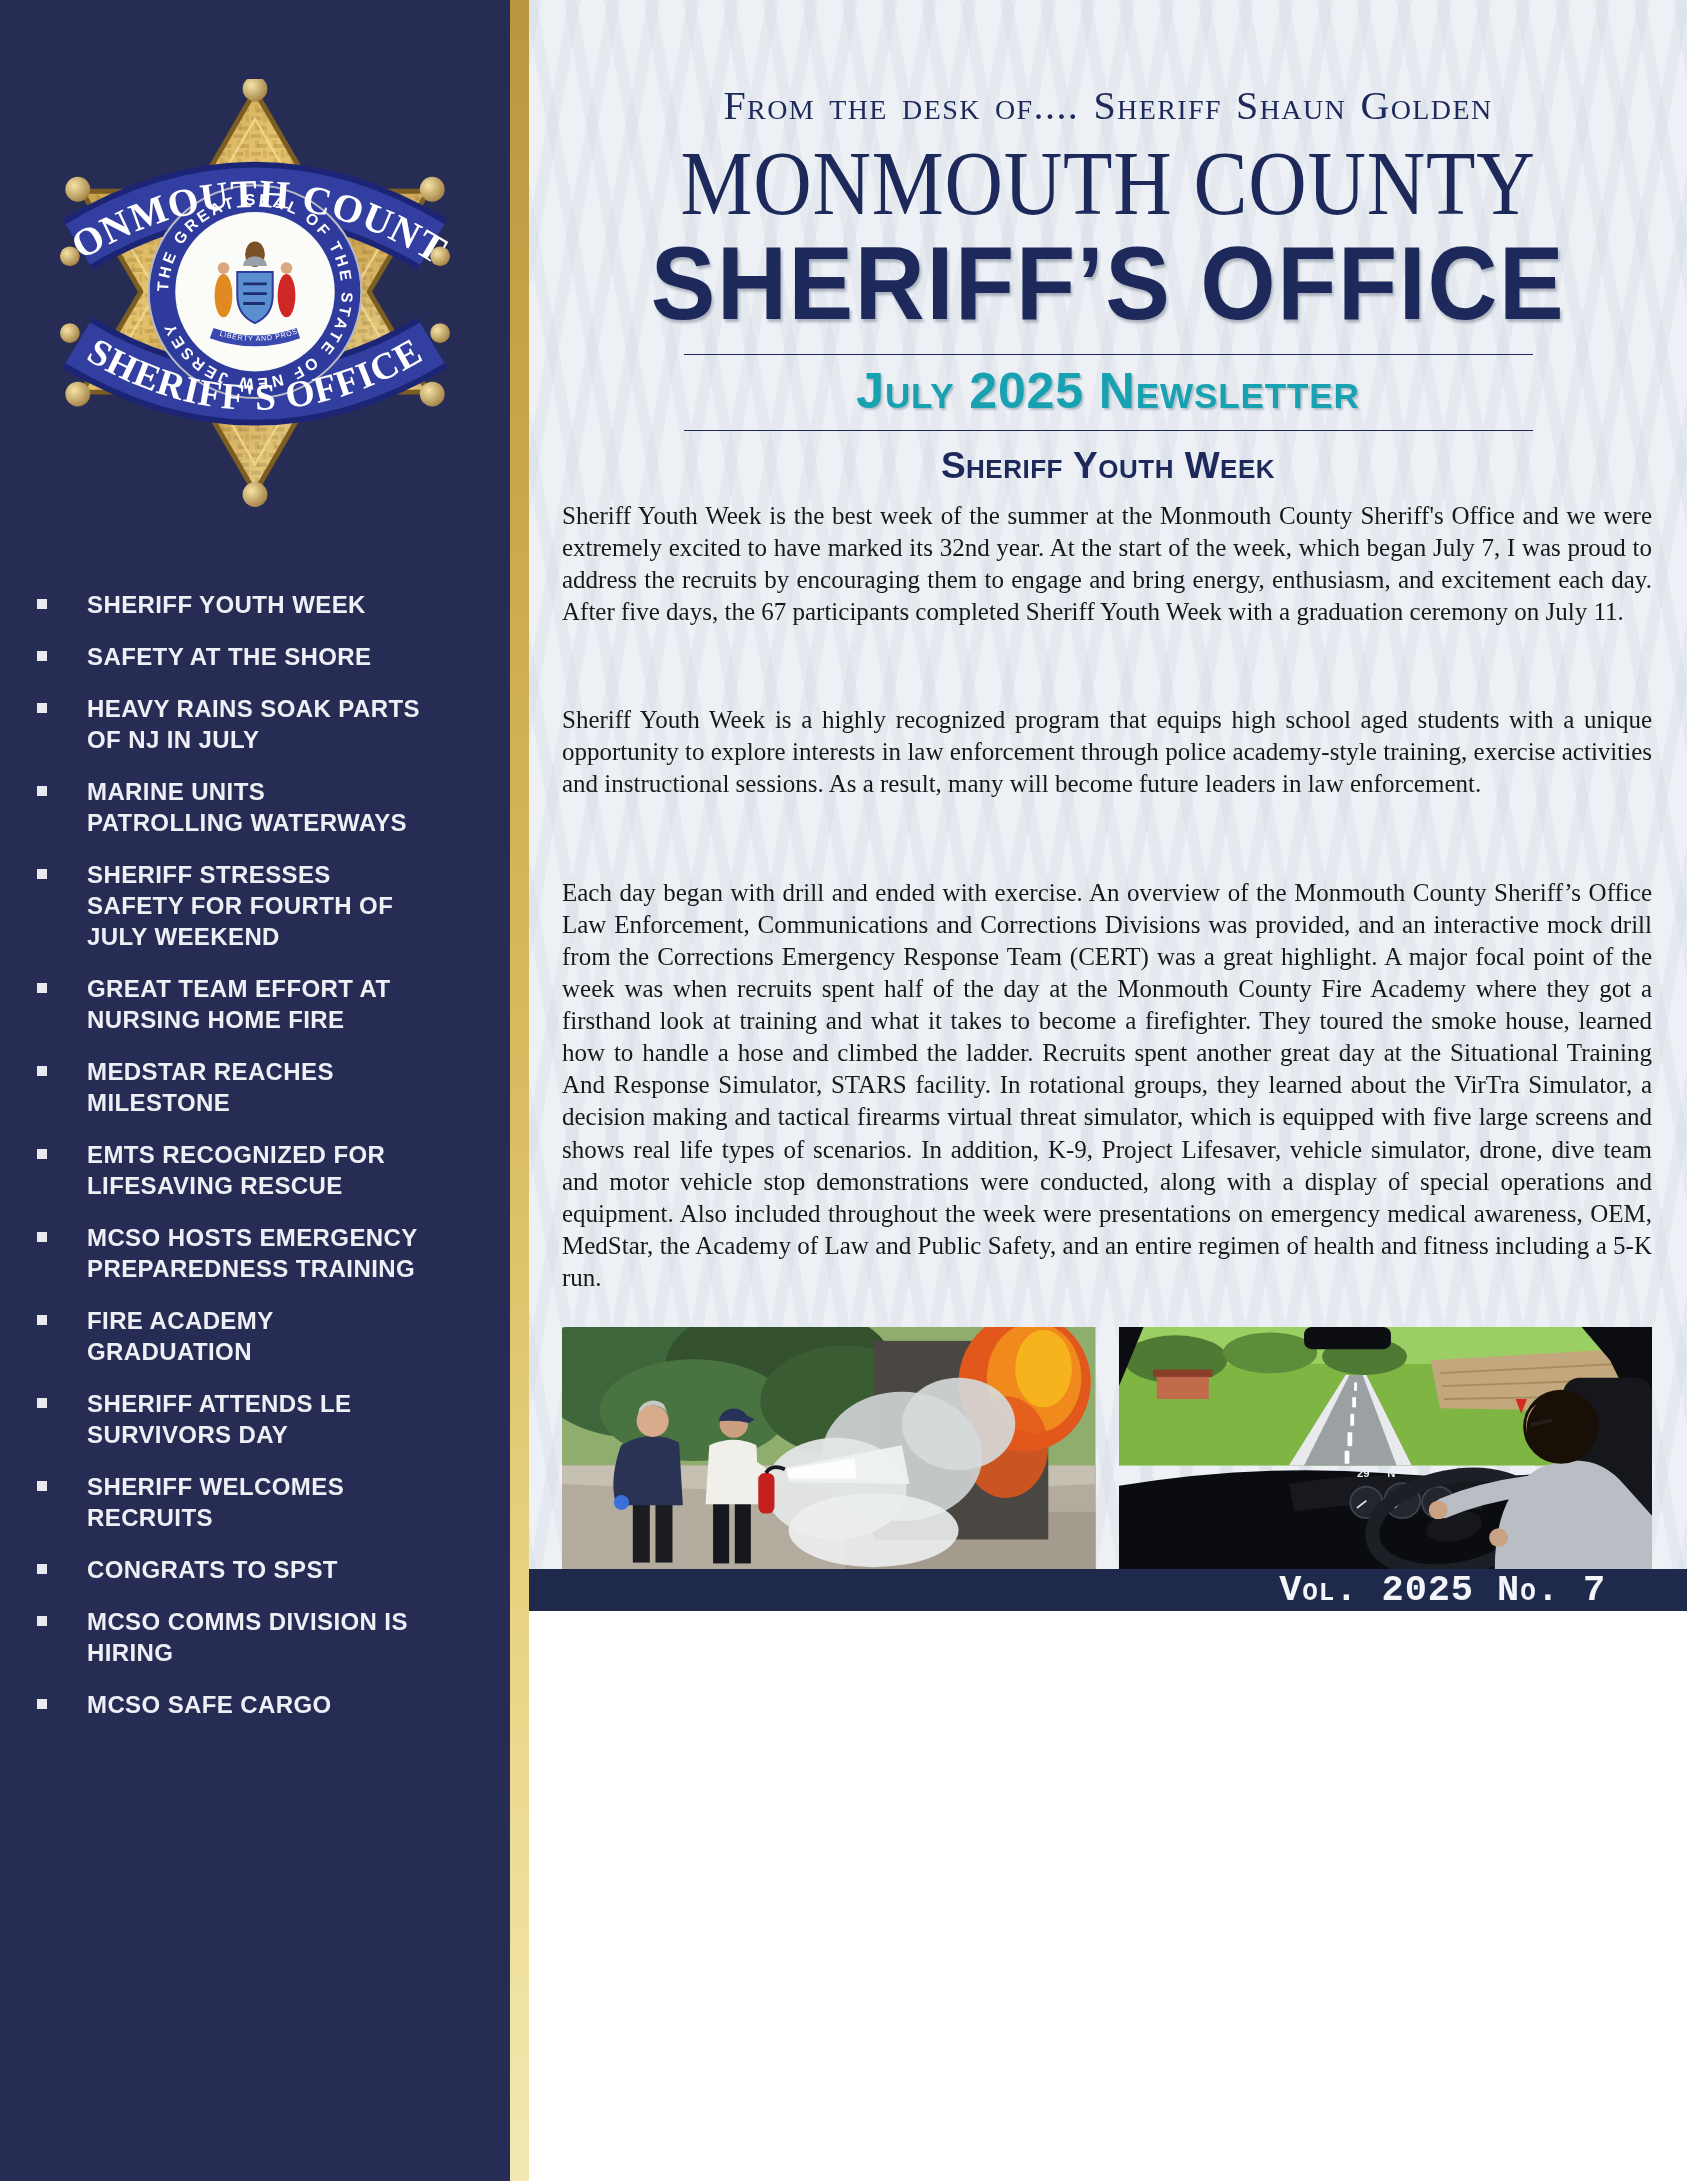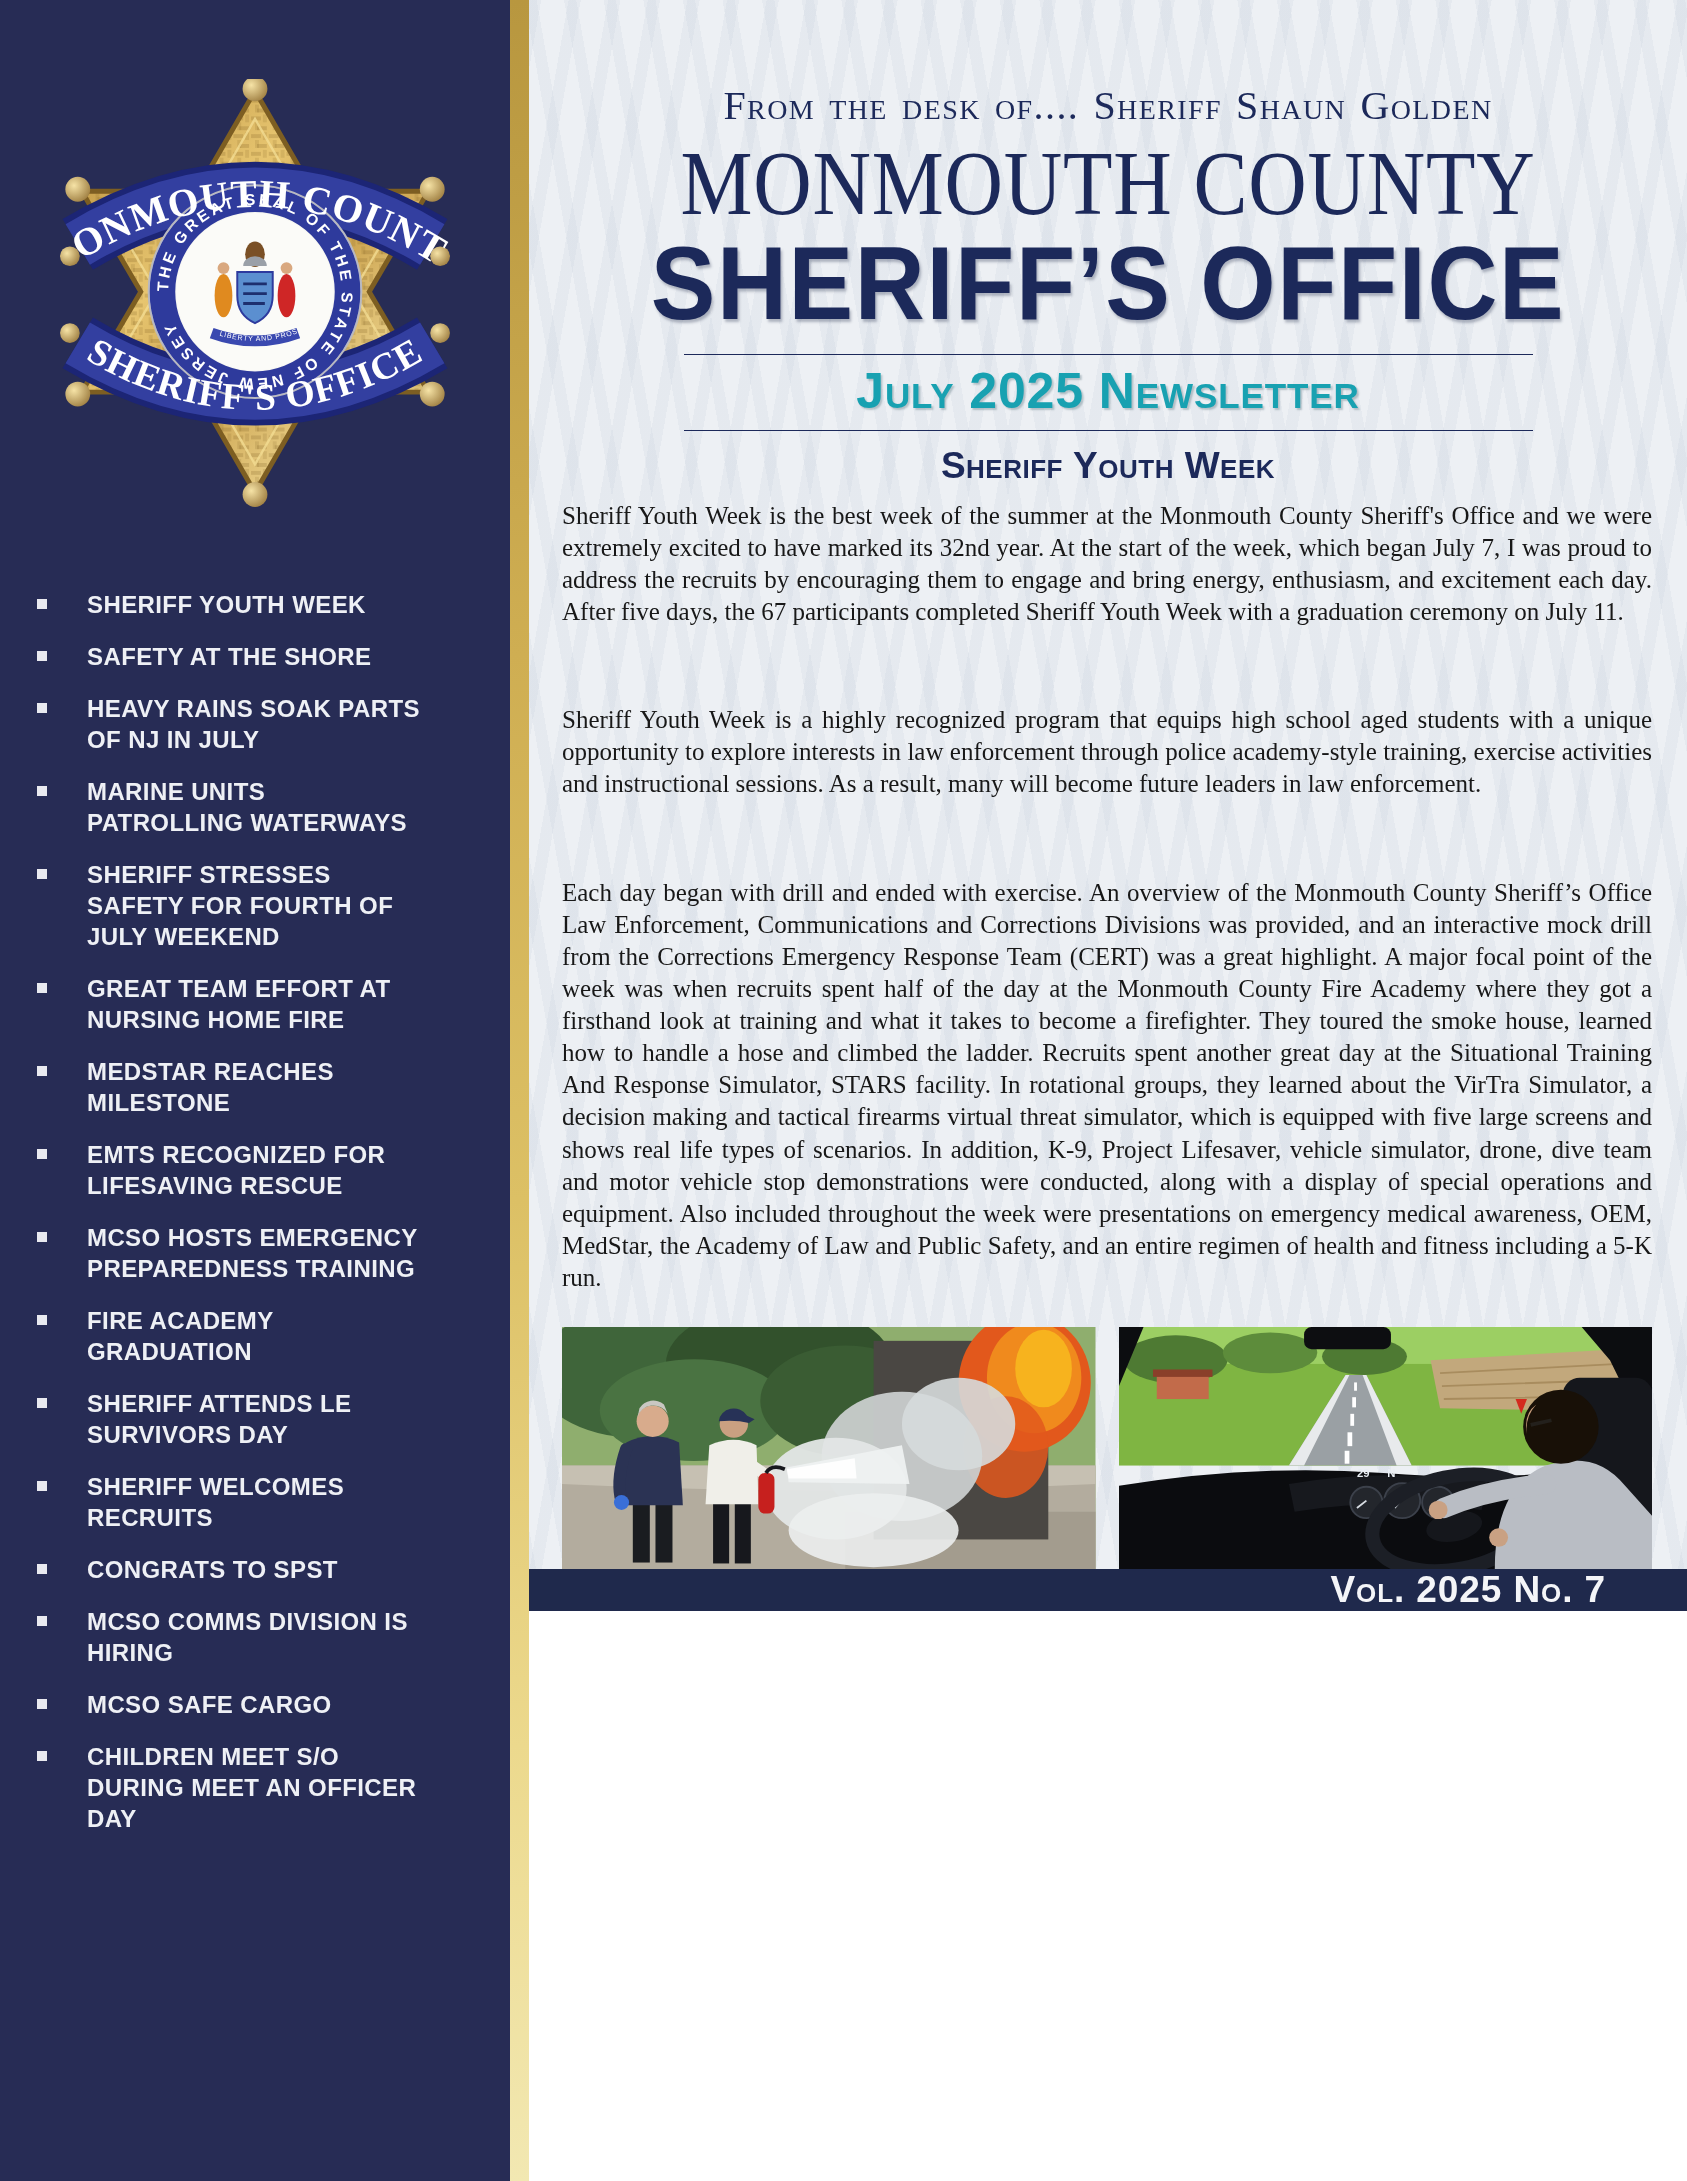--- a/index.html
+++ b/index.html
@@ -49,21 +49,21 @@
           font-family:"Liberation Serif",serif;font-size:25px;line-height:1.285;}
   .body-p + .body-p{margin-top:76px;}
 
   .photos{display:flex;gap:23px;margin:33px 35px 0 33px;}
   .photos svg{display:block;flex:1 1 0;height:242px;}
   .spacer{flex:1;}
 
   .banner{display:block;width:1158px;height:378px;}
 
   .footer{height:114px;background:#1f294c;display:flex;align-items:center;
-          justify-content:flex-end;padding-right:81px;box-sizing:border-box;}
+          justify-content:flex-end;padding-right:81px;box-sizing:border-box;font-family:Liberation Mono, monospace;}
   .footer span{color:#f4f5f8;font-weight:bold;font-variant:small-caps;
           font-size:37px;letter-spacing:0.9px;}
 
   .hiddefs{position:absolute;width:0;height:0;overflow:hidden;}
 </style>
 </head>
 <body>
 
 <svg class="hiddefs" aria-hidden="true">
   <defs>
@@ -171,23 +171,20 @@
       <li>FIRE ACADEMY
 GRADUATION</li>
       <li>SHERIFF ATTENDS LE
 SURVIVORS DAY</li>
       <li>SHERIFF WELCOMES
 RECRUITS</li>
       <li>CONGRATS TO SPST</li>
       <li>MCSO COMMS DIVISION IS
 HIRING</li>
       <li>MCSO SAFE CARGO</li>
-      <li>CHILDREN MEET S/O
-DURING MEET AN OFFICER
-DAY</li>
     </ul>
   </aside>
 
   <div class="gold-stripe"></div>
 
   <main class="content">
 
     <div class="kicker">From the desk of.... Sheriff Shaun Golden</div>
     <h1 class="title1">MONMOUTH COUNTY</h1>
     <h1 class="title2">SHERIFF’S OFFICE</h1>

